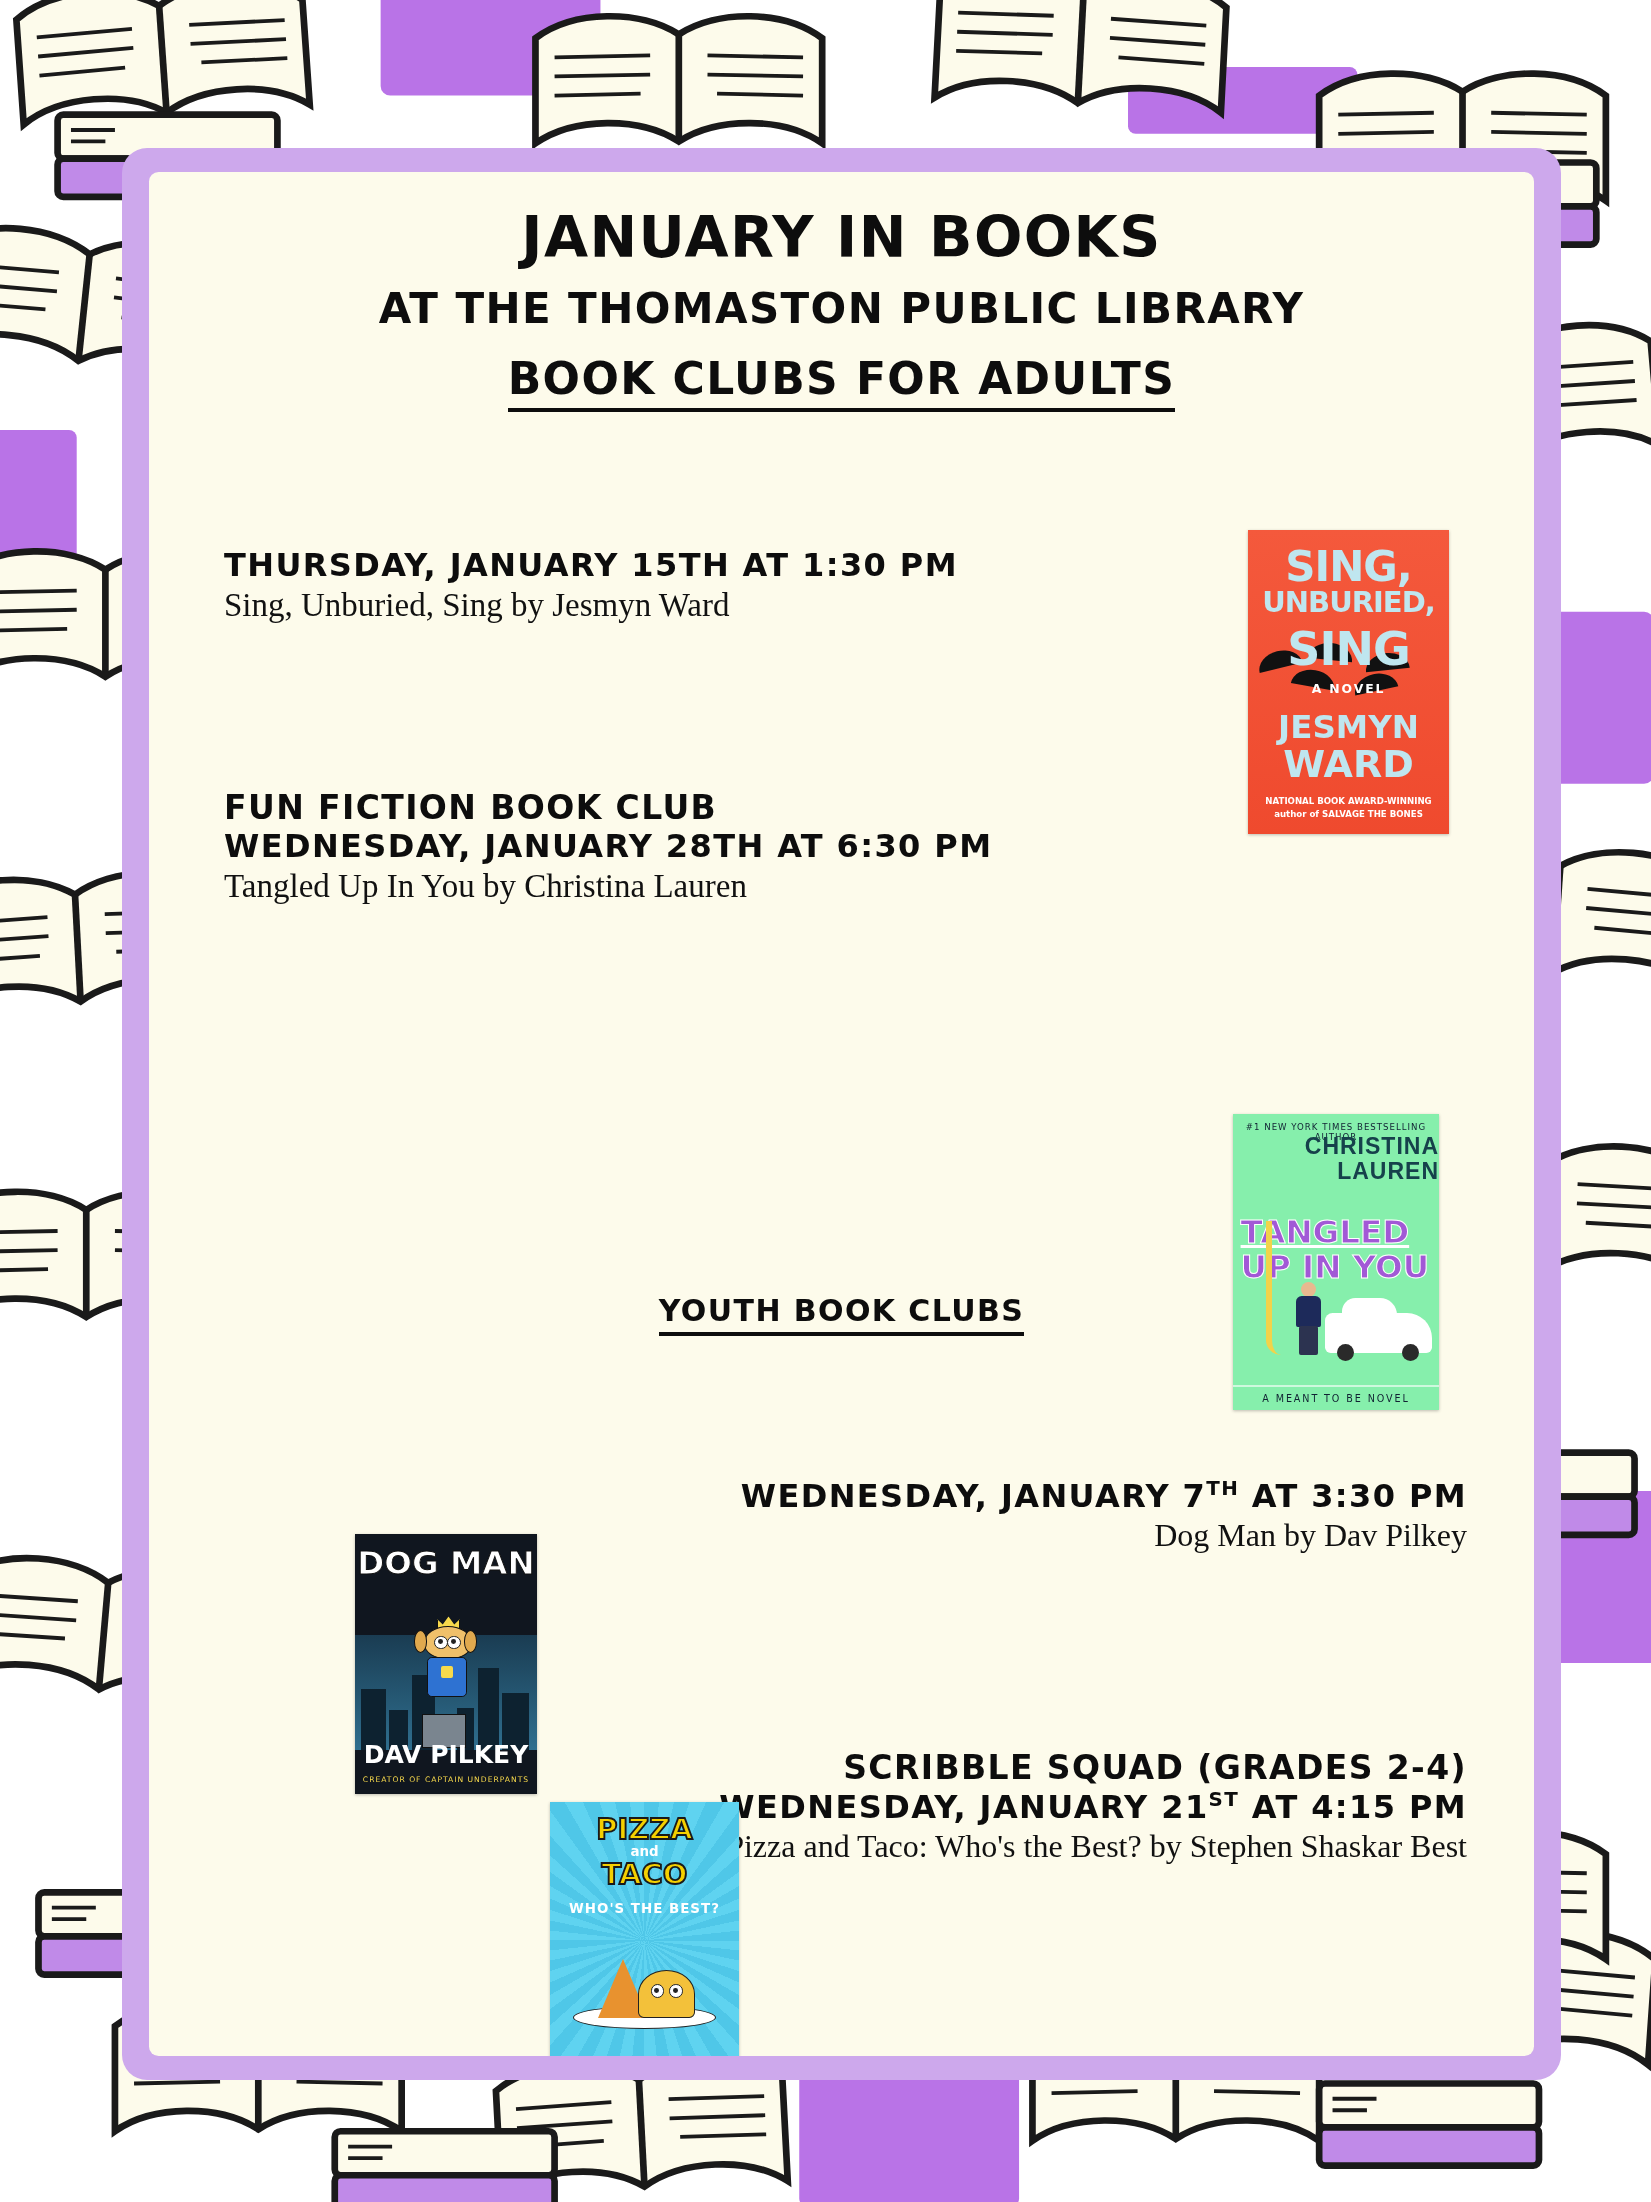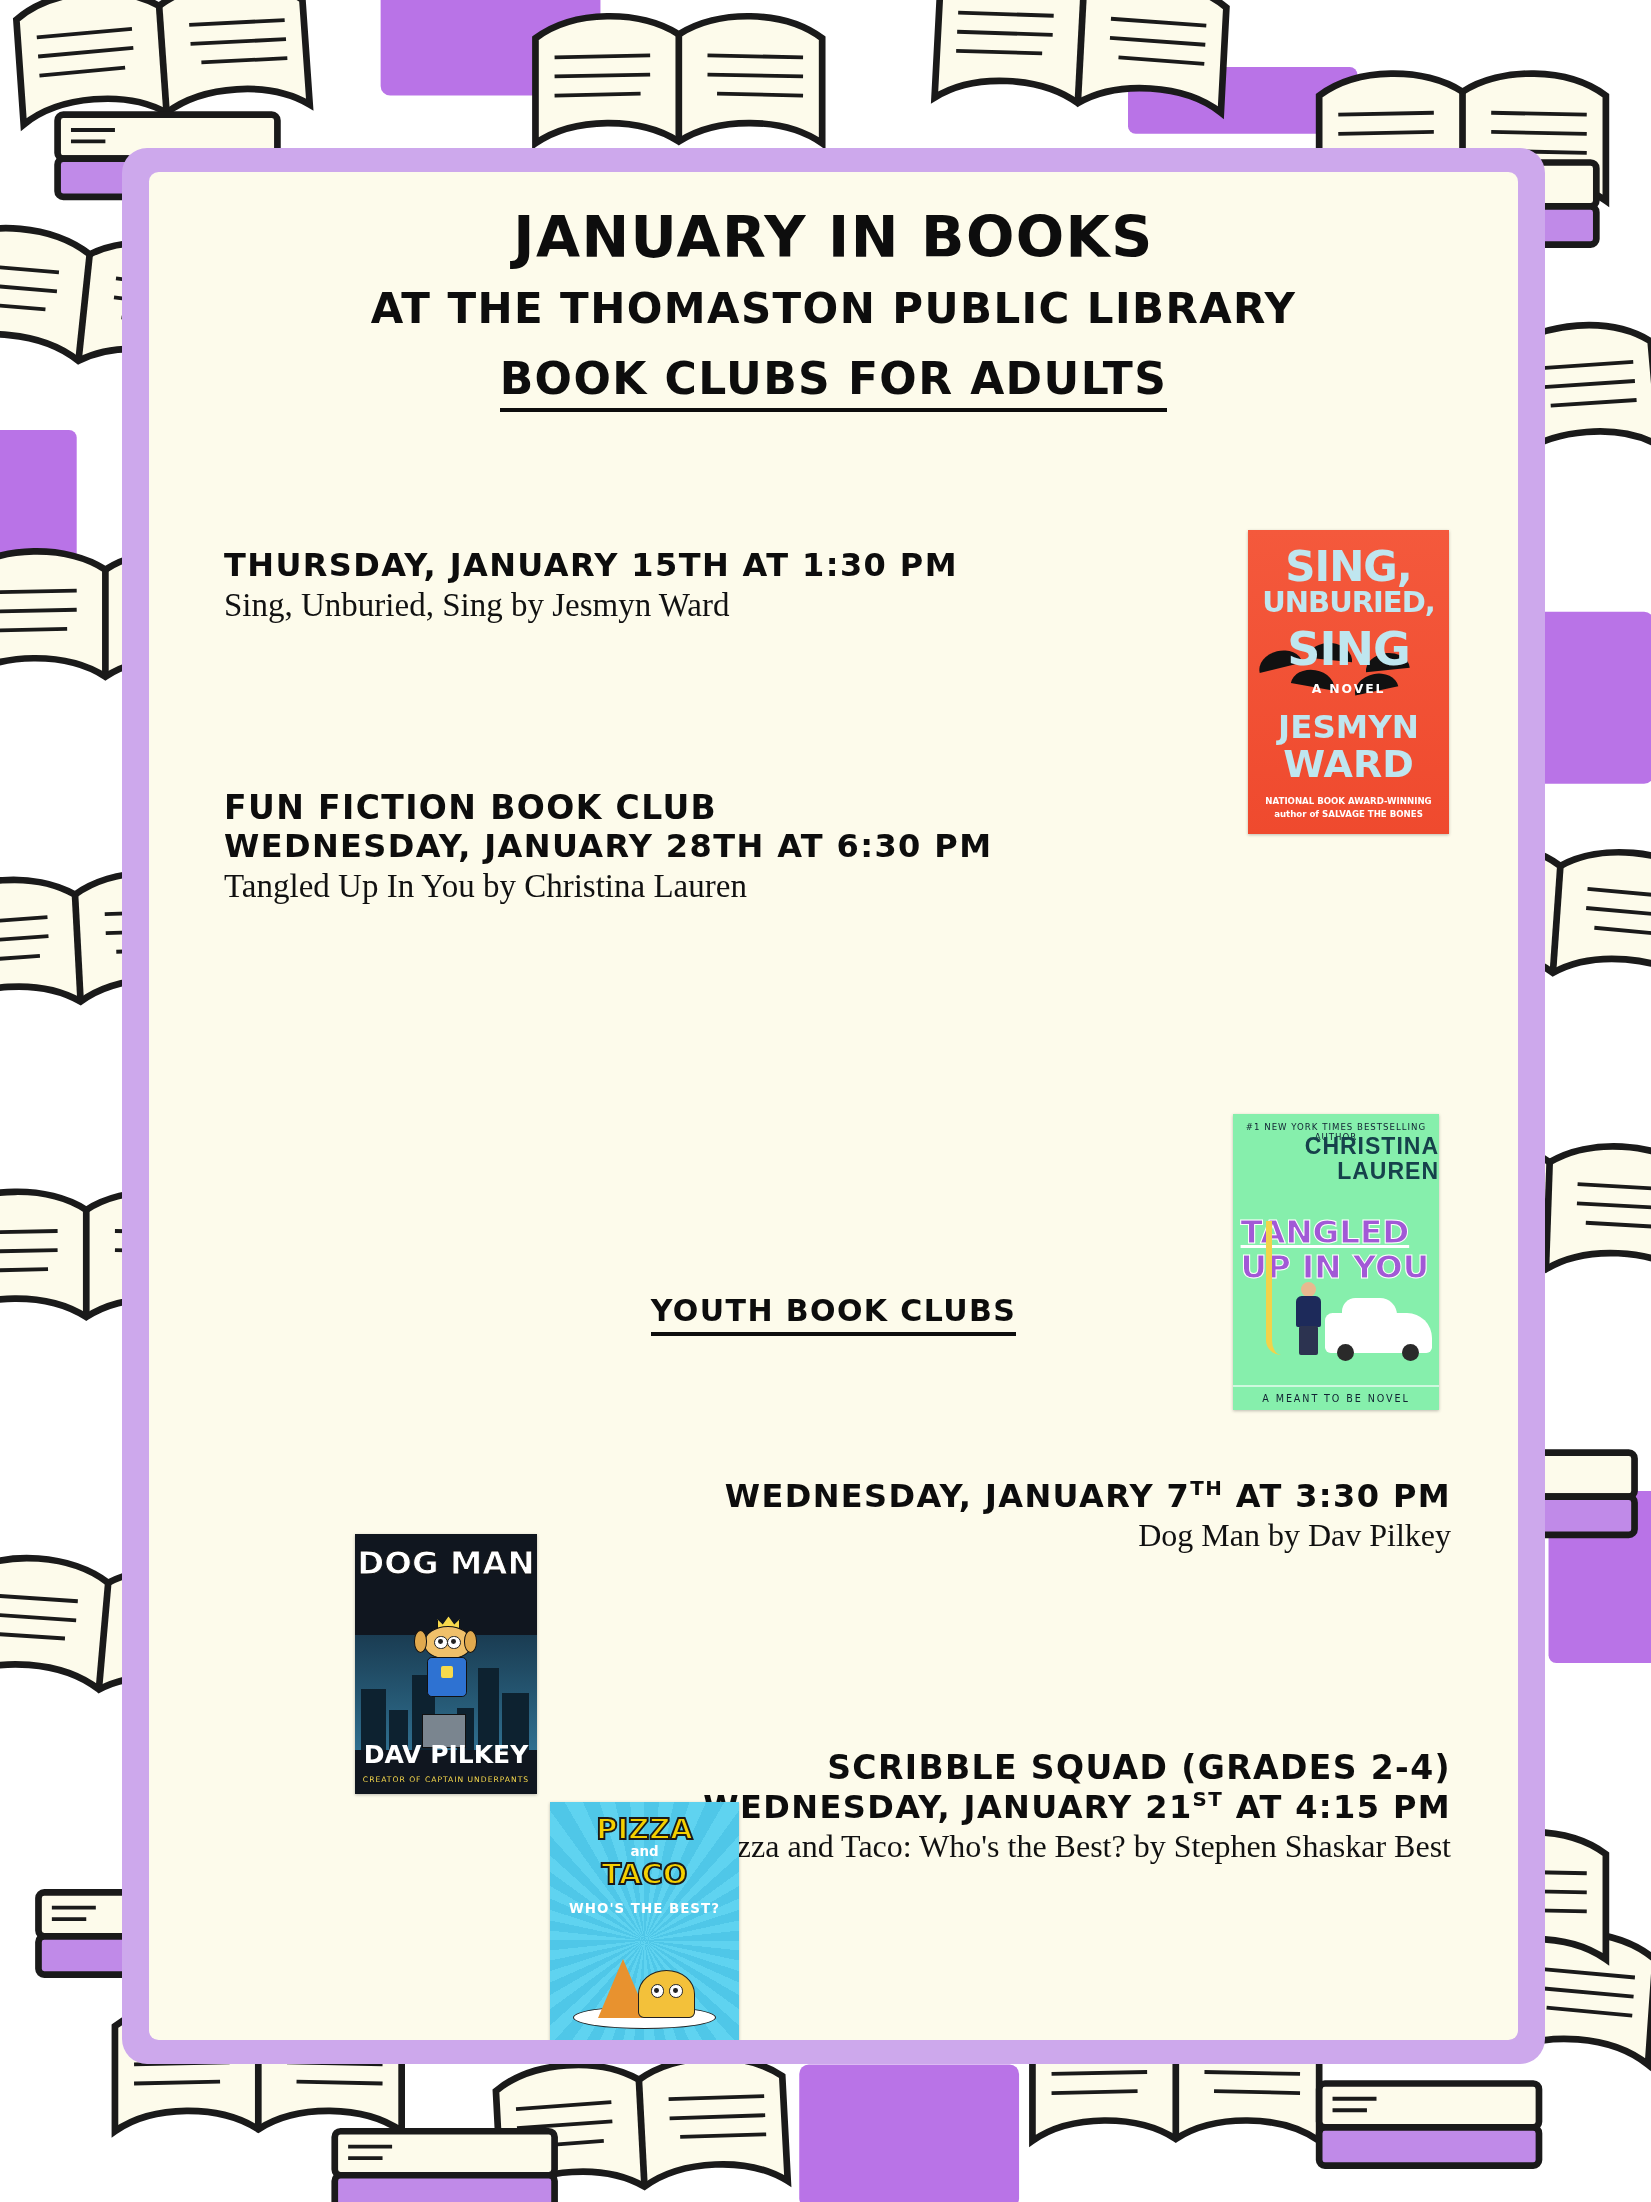--- a/index.html
+++ b/index.html
@@ -26,21 +26,21 @@
   #poster-card {
     position: absolute;
     left: 122px;
     top: 148px;
     width: 1407px;
     height: 1900px;
     background: #c9a6e8;
     background: #cda8ec;
     border-radius: 25px;
     box-shadow: 0 0 0 0 rgba(0,0,0,0);
-    padding: 8px;
+    padding: 16px;
   }
   #poster-inner {
     position: absolute;
     left: 27px;
     top: 24px;
     right: 27px;
     bottom: 24px;
     background: #fdfbeb;
     border-radius: 9.6px;
     overflow: hidden;

